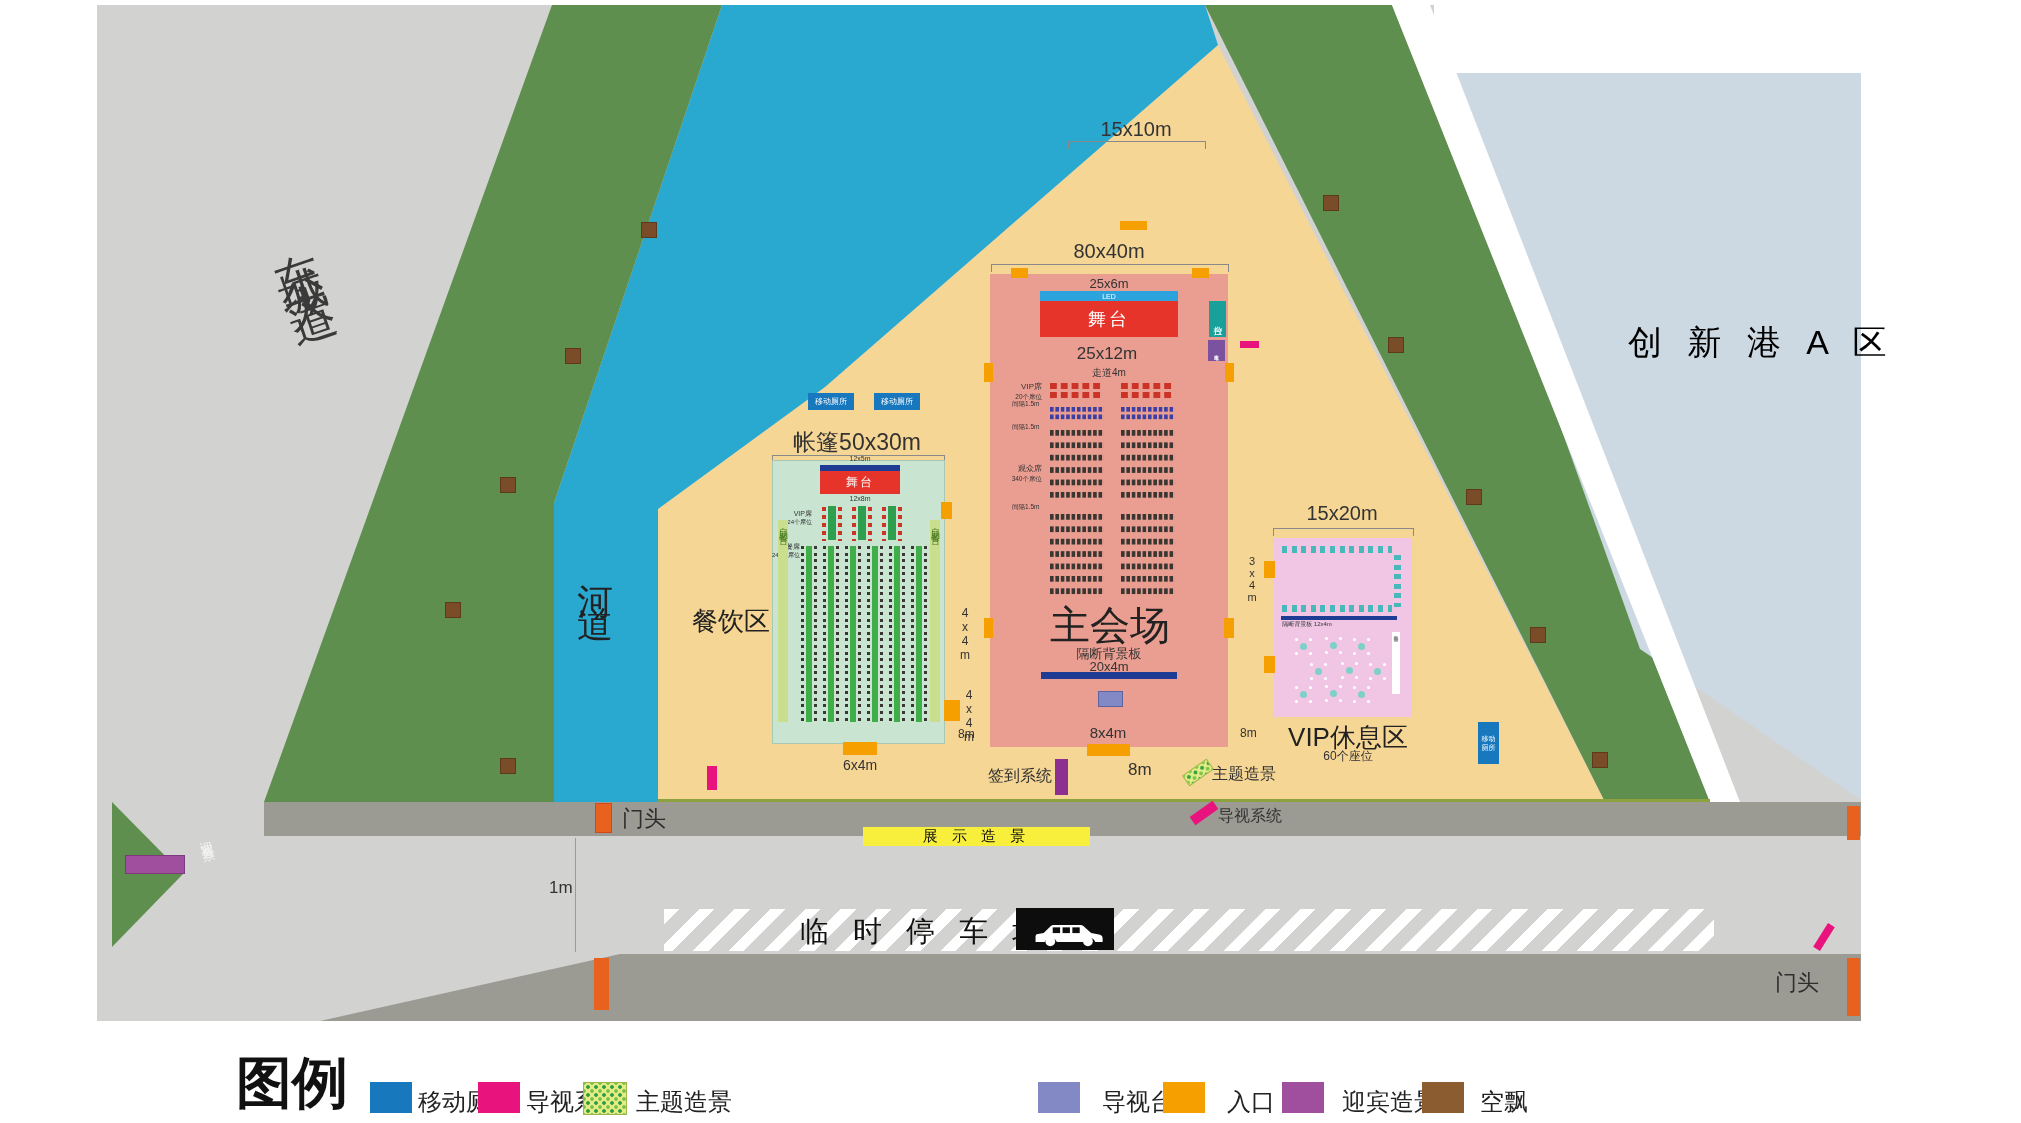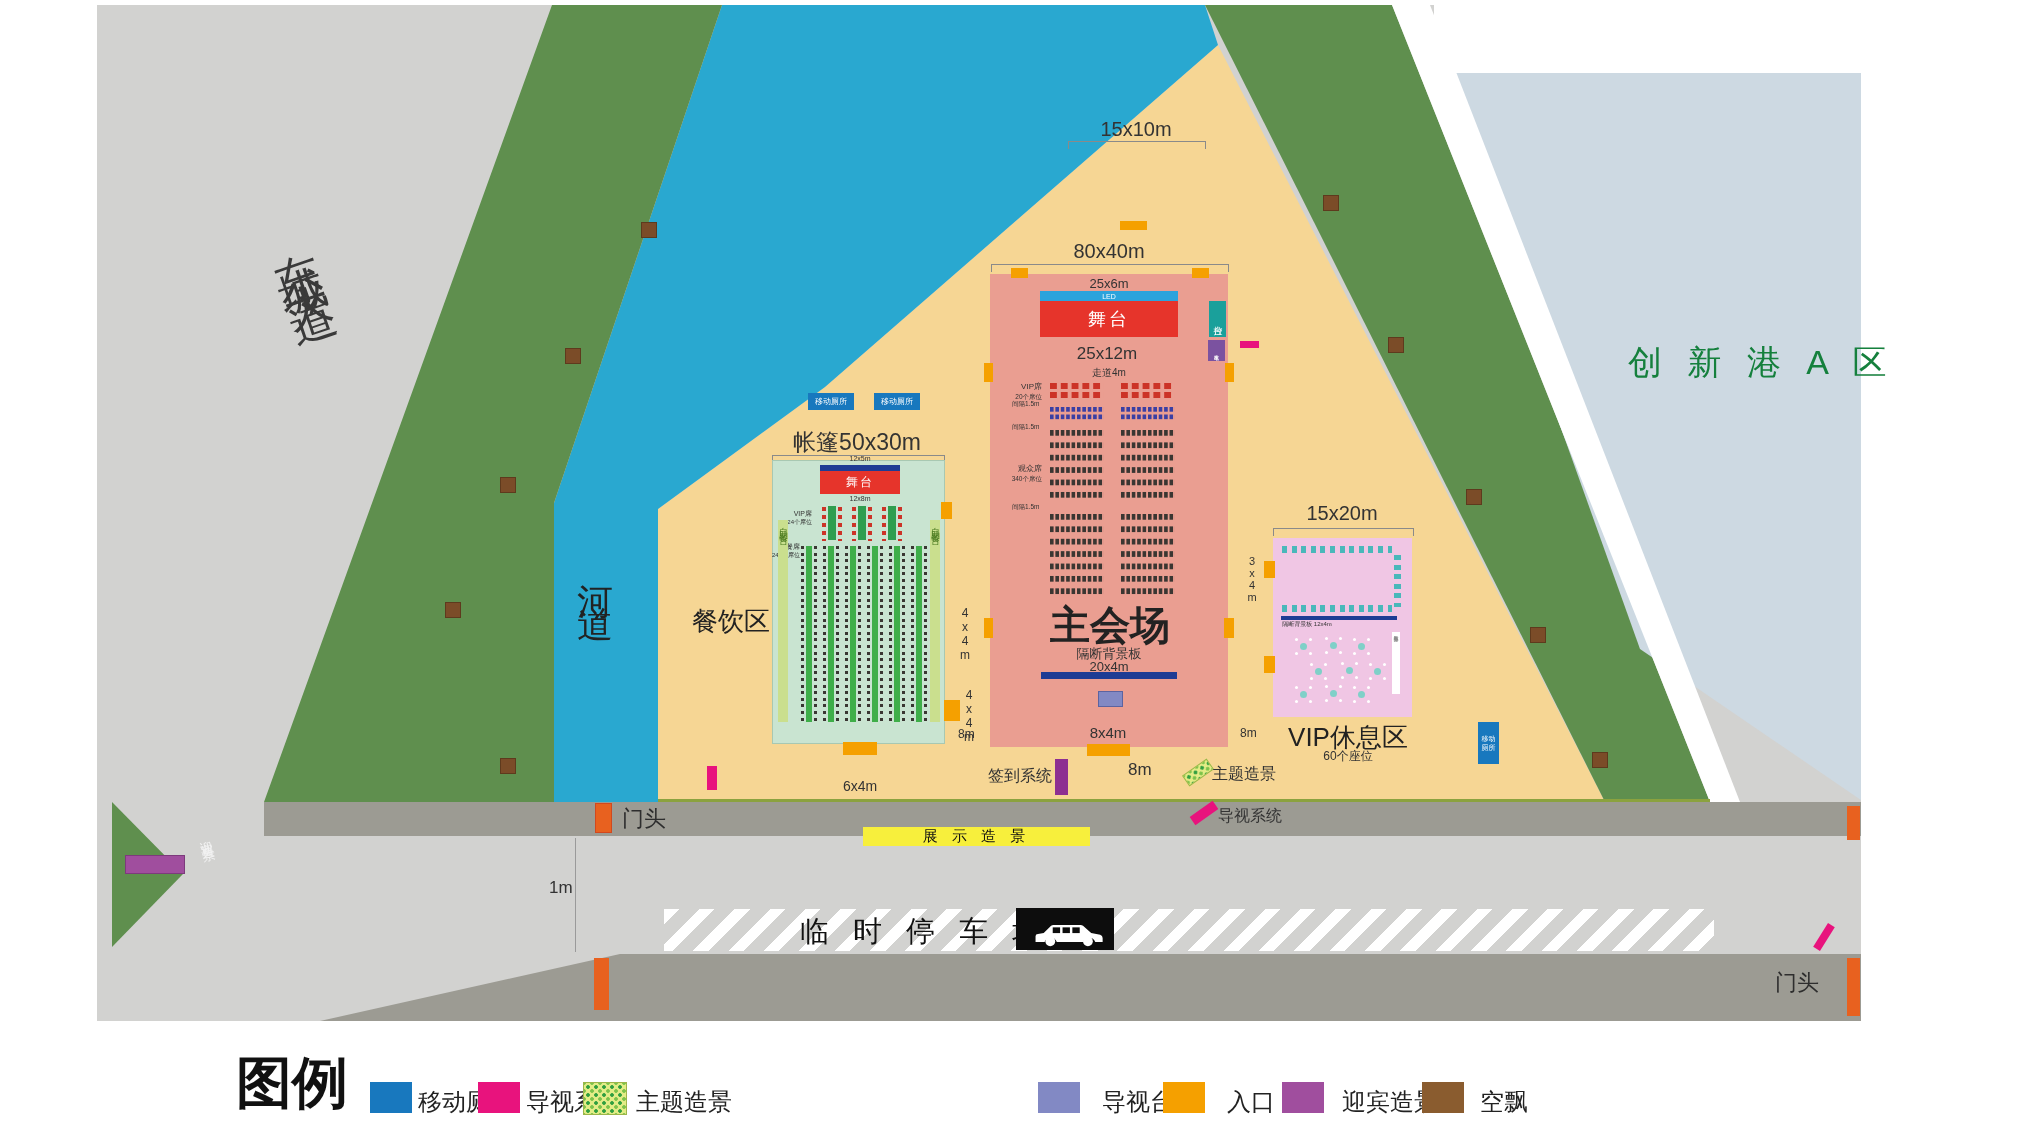--- a/index.html
+++ b/index.html
@@ -63,21 +63,21 @@
     <rect class="f-line" x="658" y="799" width="1052" height="3"></rect>
     <rect class="f-walk" x="264" y="802" width="1597" height="34"></rect>
     <polygon class="f-walk" points="320,1021 620,954 1861,954 1861,1021"></polygon>
     <polygon class="f-green" points="112,802 183,874 112,947"></polygon>
   </svg>
 
   <div class="lbl vert" style="left:258px;top:218px;font-size:46px;letter-spacing:16px;color:#3a3a3a;transform:rotate(-19deg);">东城大道</div>
   <div class="lbl vert" style="left:570px;top:556px;font-size:36px;letter-spacing:22px;color:#222;">河道</div>
   <div class="lbl" style="left:549px;top:878px;font-size:17px;">1m</div>
   <div class="vline" style="left:575px;top:838px;height:114px;"></div>
-  <div class="lbl" style="left:1628px;top:340px;font-size:34px;letter-spacing:8px;color:#15803d;text-align:center;">创 新 港 A 区</div>
+  <div class="lbl" style="left:1628px;top:320px;font-size:34px;letter-spacing:8px;color:#000000;text-align:center;">创 新 港 A 区</div>
 
   <div class="hatch" style="left:664px;top:909px;width:1050px;height:42px;"></div>
   <div class="lbl" style="left:800px;top:912px;font-size:29px;letter-spacing:8px;color:#111;">临 时 停 车 场</div>
   <div class="carbox" style="left:1016px;top:908px;width:98px;height:42px;">
     <svg width="86" height="36" viewBox="0 0 100 44">
       <path fill="#fff" d="M14 31 q0-3 3-3 l7-1 9-9 q1-1 3-1 h33 q2 0 3 1 l10 9 11 2 q3 1 3 4 v5 h-9 a8 8 0 0 0 -15 0 h-32 a8 8 0 0 0 -15 0 h-11 z"></path>
       <circle cx="32" cy="37" r="6" fill="#fff"></circle>
         <circle cx="78" cy="37" r="6" fill="#fff"></circle>
       <rect x="35" y="20" width="9" height="7" fill="#0d0d0d"></rect>
         <rect x="47" y="20" width="9" height="7" fill="#0d0d0d"></rect>
@@ -153,21 +153,21 @@
   <div class="lbl" style="left:1012px;top:423px;font-size:6.5px;">间隔1.5m</div>
   <div class="lbl" style="left:1000px;top:464px;font-size:8px;text-align:right;width:42px;white-space:normal;line-height:1.2;">
     <span>观众席</span><br><span style="font-size:6.5px;">340个席位</span>
   </div>
   <div class="seats st-blk" style="left:1050px;top:430px;width:54px;height:73px;"></div>
   <div class="seats st-blk" style="left:1121px;top:430px;width:54px;height:73px;"></div>
   <div class="lbl" style="left:1012px;top:503px;font-size:6.5px;">间隔1.5m</div>
   <div class="seats st-blk" style="left:1050px;top:514px;width:54px;height:85px;"></div>
   <div class="seats st-blk" style="left:1121px;top:514px;width:54px;height:85px;"></div>
 
-  <div class="lbl cen" style="left:1110px;top:598px;font-size:40px;font-weight:700;color:#222;">主会场</div>
+  <div class="lbl cen" style="left:1110px;top:598px;font-size:40px;font-weight:400;color:#222;">主会场</div>
   <div class="lbl cen" style="left:1109px;top:645px;font-size:13px;">隔断背景板</div>
   <div class="lbl cen" style="left:1109px;top:659px;font-size:13px;">20x4m</div>
   <div class="abs" style="left:1041px;top:672px;width:136px;height:7px;background:#1e3c94;"></div>
   <div class="abs" style="left:1098px;top:691px;width:23px;height:14px;background:#8289C4;border:1px solid #5c63a0;"></div>
   <div class="lbl cen" style="left:1108px;top:724px;font-size:15px;">8x4m</div>
   <div class="entr" style="left:1087px;top:744px;width:43px;height:12px;"></div>
 
   <div class="toiletbox" style="left:808px;top:393px;width:46px;height:17px;font-size:8px;">
     <span>移动厕所</span>
   </div>
@@ -201,21 +201,21 @@
   <div class="din-table" style="left:916px;top:546px;"></div>
   <div class="buffet" style="left:778px;top:520px;height:202px;">
     <span class="vert" style="font-size:9px;letter-spacing:3px;">自助餐台</span>
   </div>
   <div class="buffet" style="left:930px;top:520px;height:202px;">
     <span class="vert" style="font-size:9px;letter-spacing:3px;">自助餐台</span>
   </div>
   <div class="entr" style="left:941px;top:502px;width:11px;height:17px;"></div>
   <div class="entr" style="left:944px;top:700px;width:16px;height:21px;"></div>
   <div class="entr" style="left:843px;top:742px;width:34px;height:13px;"></div>
-  <div class="lbl cen" style="left:860px;top:757px;font-size:14px;margin-top:21px;">6x4m</div>
+  <div class="lbl cen" style="left:860px;top:757px;font-size:14px;">6x4m</div>
 
   <div class="lbl vert" style="left:958px;top:606px;font-size:12px;">4x4m</div>
   <div class="lbl vert" style="left:962px;top:688px;font-size:12px;">4x4m</div>
   <div class="lbl" style="left:958px;top:727px;font-size:12px;">8m</div>
 
   <div class="lbl cen" style="left:1342px;top:502px;font-size:20px;">15x20m</div>
   <div class="dim" style="left:1273px;top:528px;width:139px;"></div>
   <div class="abs" style="left:1273px;top:538px;width:139px;height:179px;background:#f0c6e4;"></div>
   <div class="chair-row" style="left:1282px;top:546px;width:110px;height:7px;"></div>
   <div class="chair-col" style="left:1394px;top:555px;width:7px;height:52px;"></div>

